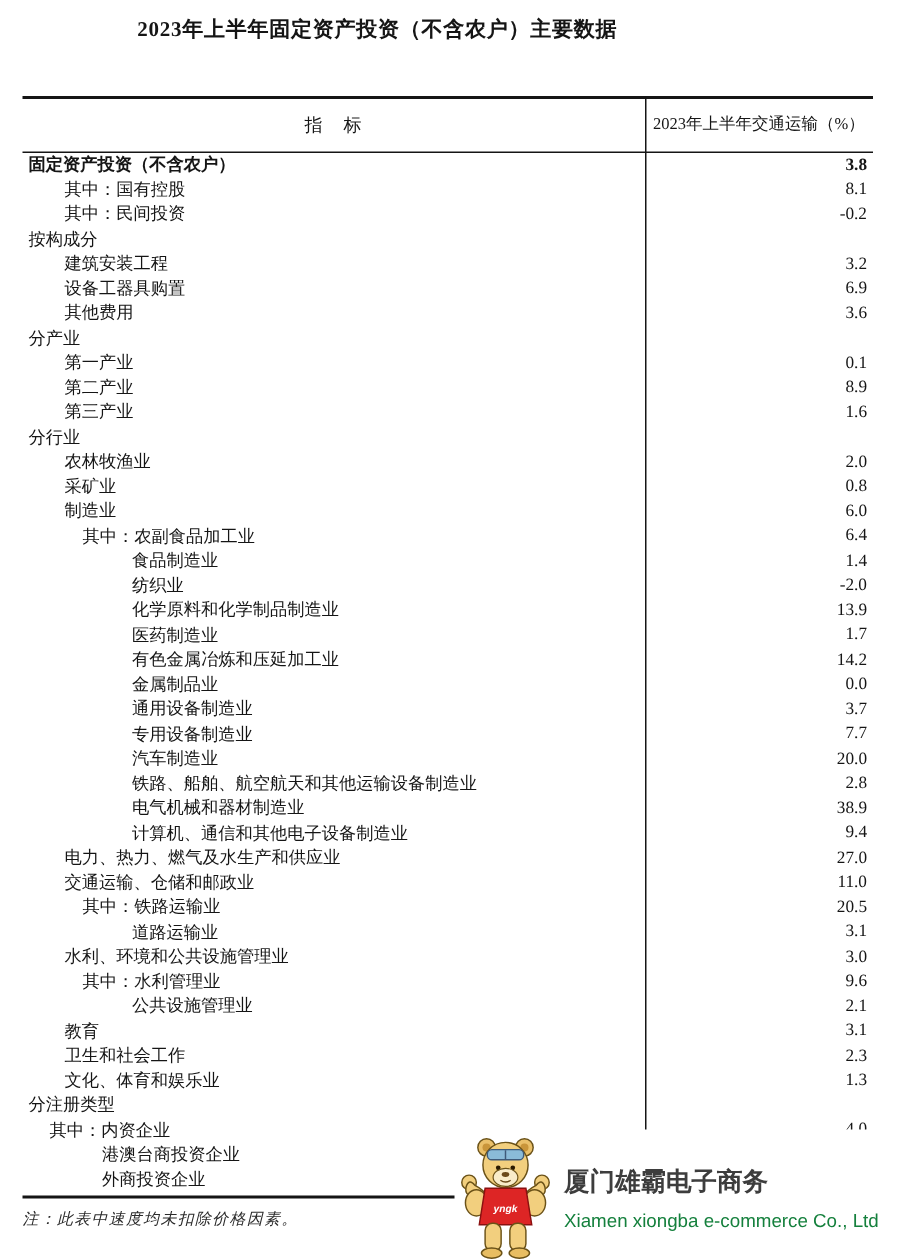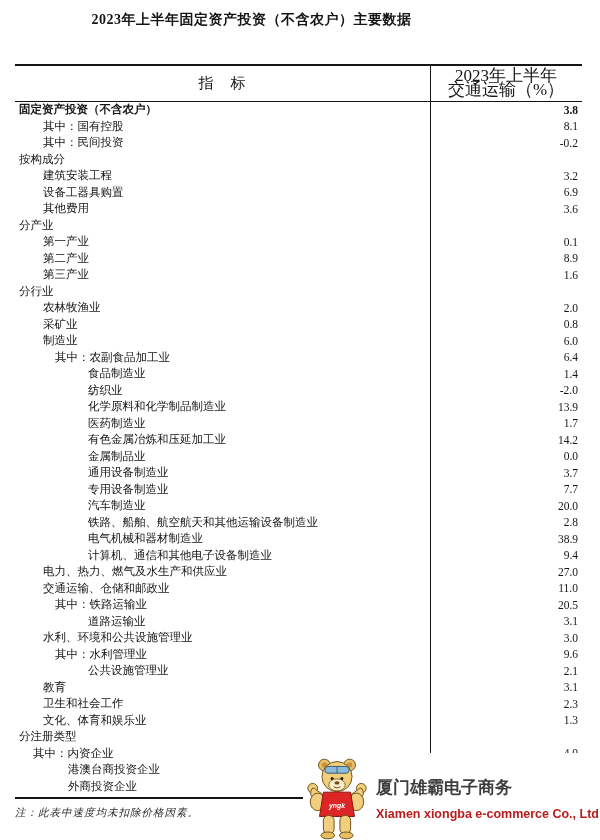--- a/index.html
+++ b/index.html
@@ -21,25 +21,25 @@
   }
   .divider{
     position:absolute;left:415px;top:0;bottom:0;width:1.2px;
     background:#151515;
   }
   .thead{
     display:flex;height:34.5px;border-bottom:1.5px solid #151515;
   }
   .th-ind{
     width:415px;display:flex;align-items:center;justify-content:center;
-    font-size:15px;letter-spacing:1px;
+    font-size:12px;letter-spacing:1px;
   }
   .th-val{
-    flex:1;display:flex;flex-direction:column;align-items:center;justify-content:center;
-    font-size:17px;line-height:14px;text-align:center;
+    flex:1;display:flex;flex-direction:row;align-items:center;justify-content:center;
+    font-size:11px;line-height:14px;text-align:center;
   }
   .tbody{position:relative;}
   .row{
     display:flex;height:16.5px;align-items:center;font-size:11.5px;
     white-space:nowrap;
   }
   .row .label{width:415px;flex:none;overflow:hidden;}
   .row .value{
     flex:1;text-align:right;padding-right:4px;
     font-family:Liberation Serif, serif;font-size:11.5px;
@@ -61,21 +61,21 @@
   }
   .wm-bear{flex:none;width:68px;height:84px;margin-top:2px;}
   .wm-text{margin-left:5px;display:flex;flex-direction:column;}
   .wm-cn{
     font-family:"Liberation Sans","DejaVu Sans",sans-serif;
     font-size:17px;font-weight:bold;color:#3d3d3d;line-height:30px;
     white-space:nowrap;
   }
   .wm-en{
     font-family:"Liberation Sans","DejaVu Sans",sans-serif;
-    font-size:12.5px;color:#b91c1c;margin-top:4px;white-space:nowrap;font-weight:bold;
+    font-size:12.5px;color:#15803d;margin-top:4px;white-space:nowrap;
   }
 </style>
 </head>
 <body>
 
 <div class="title">2023年上半年固定资产投资（不含农户）主要数据</div>
 
 <div class="table">
   <div class="divider"></div>
   <div class="thead">

